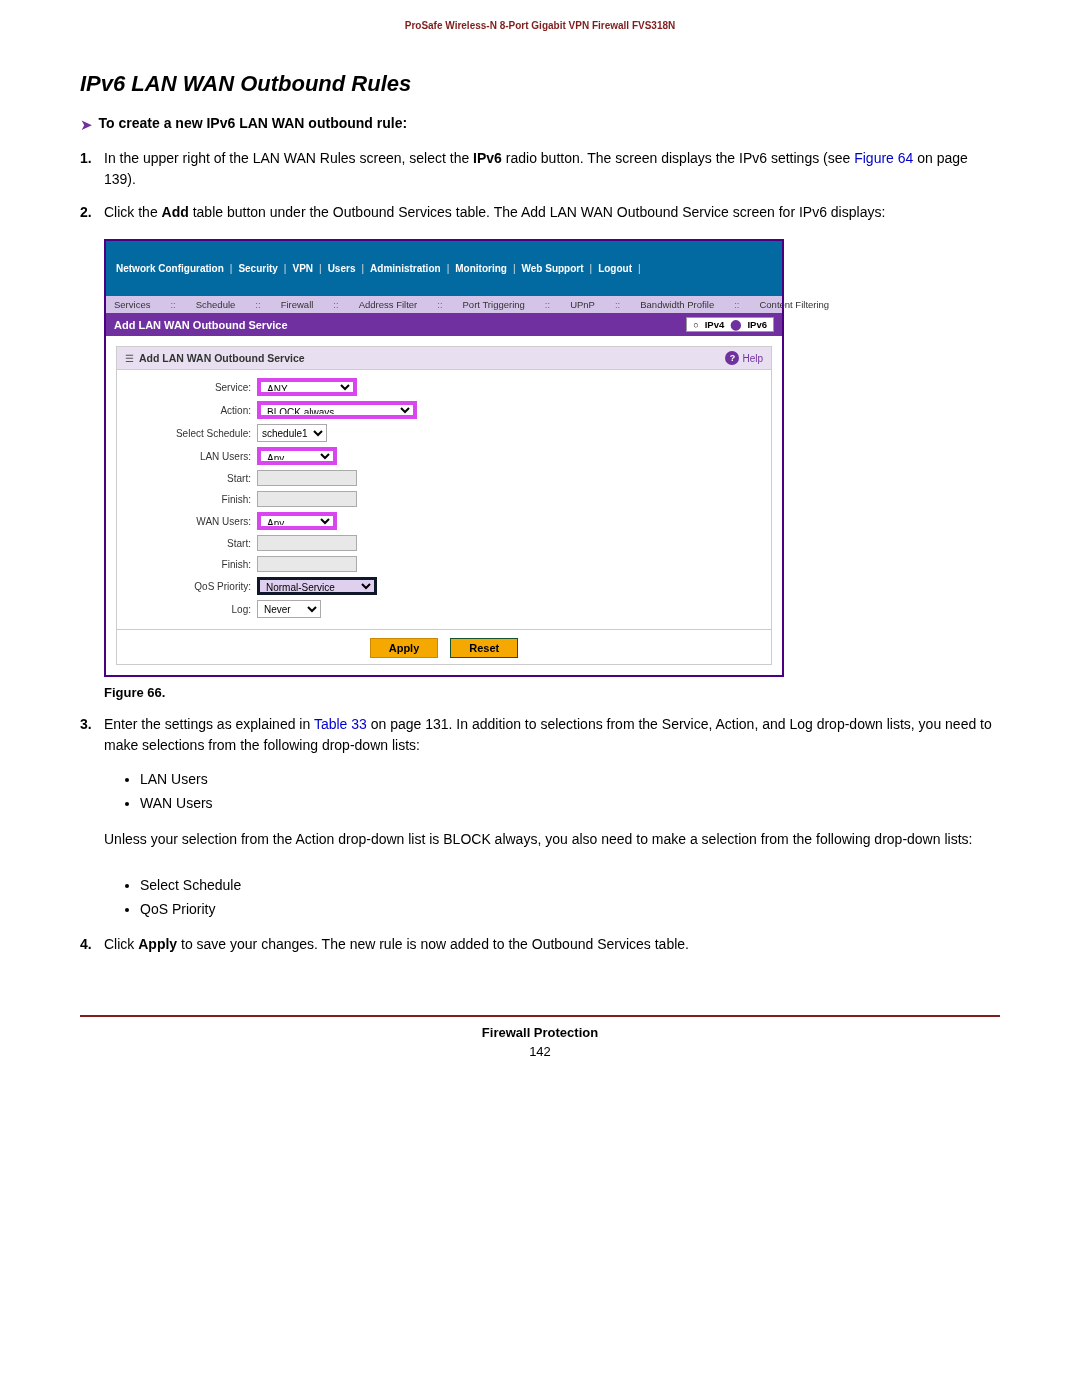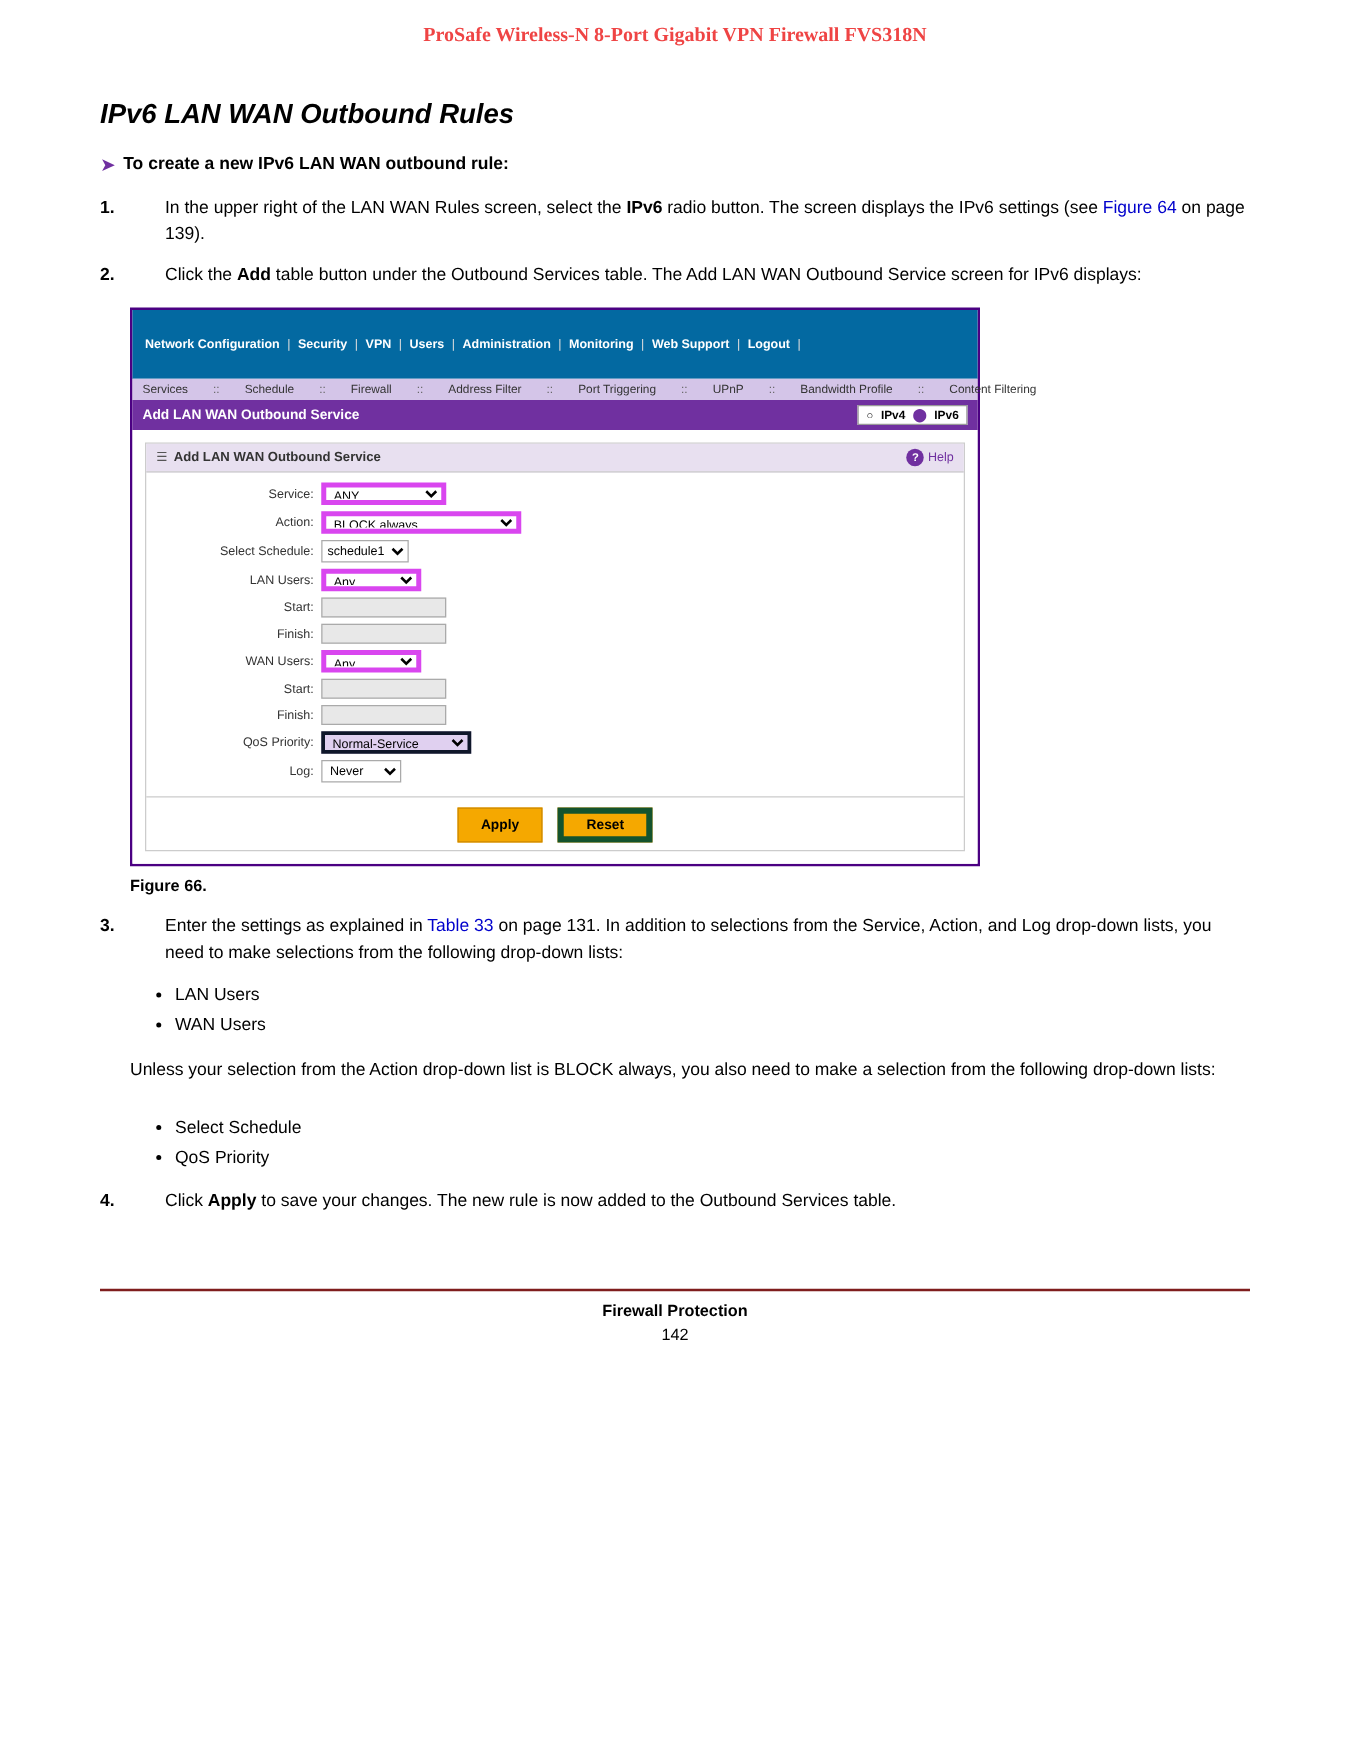--- a/index.html
+++ b/index.html
@@ -7,26 +7,25 @@
       font-family: Arial, sans-serif;
       font-size: 14px;
       color: #000;
       background: #fff;
       width: 1080px;
       min-height: 1397px;
       padding: 20px 80px 40px 80px;
     }
     .page-header {
       text-align: center;
-      font-size: 16px;
-      font-weight: bold;
-      color: #ef4444;
+      font-size: 10px;
+      font-weight: bold;
+      color: #7f1d1d;
       margin-bottom: 30px;
       padding-bottom: 10px;
-      font-family: Liberation Serif, serif;
     }
     .page-title {
       font-size: 22px;
       font-style: italic;
       font-weight: bold;
       margin-bottom: 18px;
       color: #000;
     }
     .step-header {
       display: flex;
@@ -54,21 +53,21 @@
       align-items: flex-start;
       margin-bottom: 12px;
       font-size: 14px;
       line-height: 1.5;
     }
     .num-label {
       font-weight: bold;
       min-width: 20px;
       margin-right: 4px;
     }
-    .li-content { flex: 1; margin-left: 28px; }
+    .li-content { flex: 1; }
     .bold { font-weight: bold; }
     .link-text { color: #0000CC; text-decoration: none; }
     
     .screenshot-box {
       border: 2px solid #4B0082;
       margin: 16px 0 8px 24px;
       font-size: 11px;
       background: #fff;
       width: 680px;
     }
@@ -235,21 +234,21 @@
       font-weight: bold;
       border: 1px solid #cc8800;
       padding: 3px 18px;
       cursor: pointer;
     }
     .btn-reset {
       background: #F5A800;
       color: #000;
       font-size: 11px;
       font-weight: bold;
-      border: 5px solid #14532d;
+      border: 1px solid #14532d;
       padding: 3px 18px;
       cursor: pointer;
     }
     
     .figure-caption {
       font-size: 13px;
       font-weight: bold;
       margin: 6px 0 14px 24px;
     }
     

